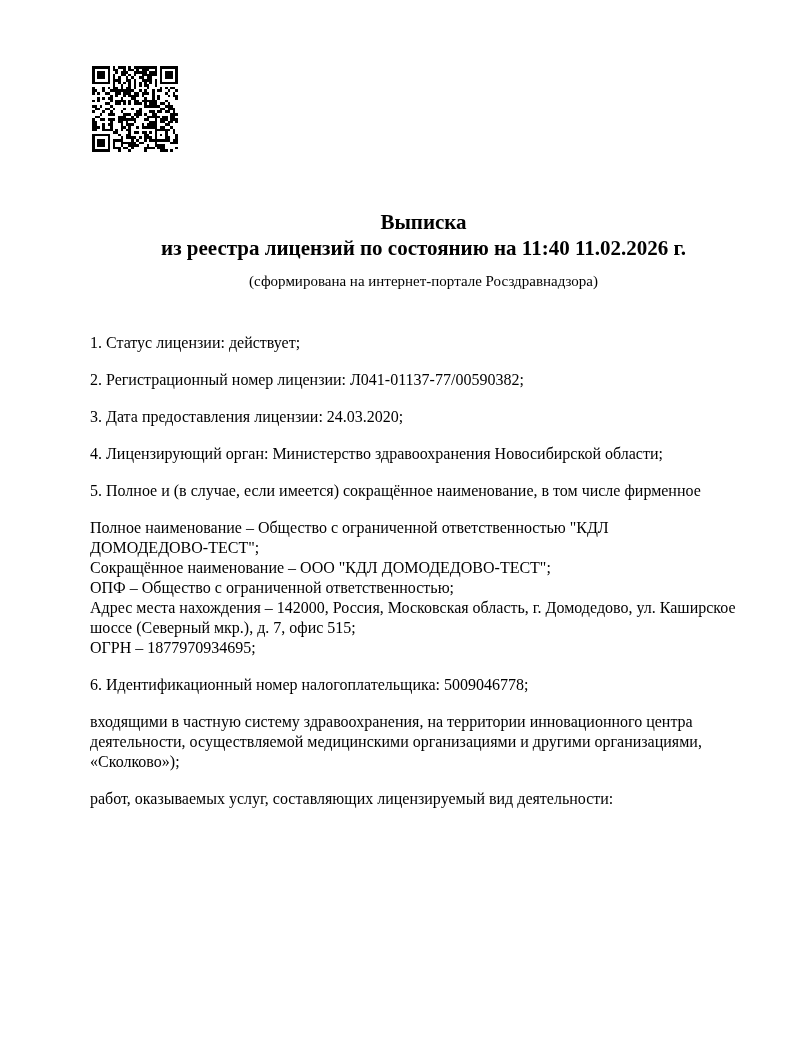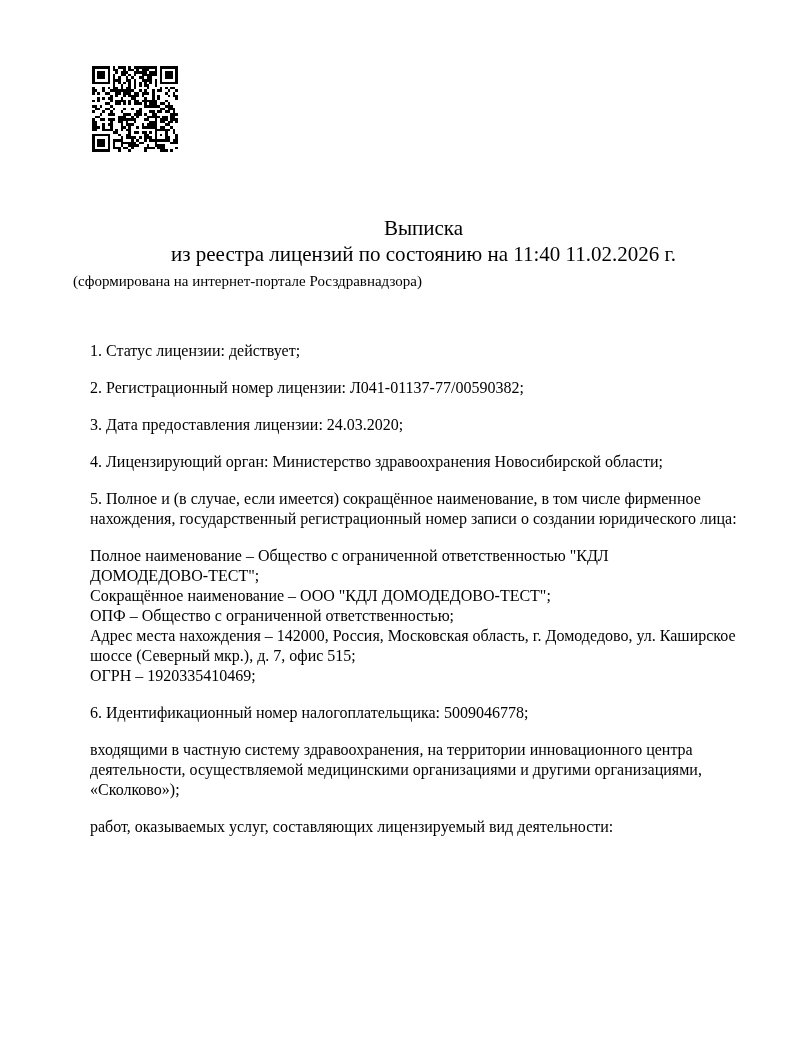--- a/index.html
+++ b/index.html
@@ -16,43 +16,43 @@
     background: #ffffff;
   }
   .qr {
     position: absolute;
     left: 92px; top: 66px;
     width: 86px; height: 86px;
   }
   .qr svg { display: block; width: 86px; height: 86px; }
   .title-block {
     position: absolute;
-    left: 90px; top: 215px;
+    left: 90px; top: 209px;
     width: 667px;
     text-align: center;
-    font-weight: normal;
+    font-weight: bold;
     font-size: 21px;
     line-height: 26px;
   }
   .note {
     position: absolute;
-    left: 73px; top: 272px;
+    left: 90px; top: 272px;
     width: 667px;
-    text-align: left;
+    text-align: center;
     font-size: 15px;
     line-height: 18px;
   }
   .content {
     position: absolute;
     left: 90px; top: 333px;
     width: 690px;
     font-size: 16px;
     line-height: 20px;
   }
-  .para { margin: 8px 0 17px 0; }
+  .para { margin: 0 0 17px 0; }
   .tline { white-space: nowrap; }
 </style>
 </head>
 <body>
 
 <div class="page">
 
   <div class="qr">
     <svg viewBox="0 0 33 33" shape-rendering="crispEdges">
         <rect x="0" y="0" width="33" height="33" fill="#ffffff"></rect>
@@ -622,31 +622,30 @@
     <div class="para">
       <div class="tline">3. Дата предоставления лицензии: 24.03.2020;</div>
     </div>
 
     <div class="para">
       <div class="tline">4. Лицензирующий орган: Министерство здравоохранения Новосибирской области;</div>
     </div>
 
     <div class="para">
       <div class="tline">5. Полное и (в случае, если имеется) сокращённое наименование, в том числе фирменное</div>
-      <div class="tline">нахождения, государственный регистрационный номер записи о создании юридического лица:</div>
     </div>
 
     <div class="para">
       <div class="tline">Полное наименование – Общество с ограниченной ответственностью "КДЛ</div>
       <div class="tline">ДОМОДЕДОВО-ТЕСТ";</div>
       <div class="tline">Сокращённое наименование – ООО "КДЛ ДОМОДЕДОВО-ТЕСТ";</div>
       <div class="tline">ОПФ – Общество с ограниченной ответственностью;</div>
       <div class="tline">Адрес места нахождения – 142000, Россия, Московская область, г. Домодедово, ул. Каширское</div>
       <div class="tline">шоссе (Северный мкр.), д. 7, офис 515;</div>
-      <div class="tline">ОГРН – 1920335410469;</div>
+      <div class="tline">ОГРН – 1877970934695;</div>
     </div>
 
     <div class="para">
       <div class="tline">6. Идентификационный номер налогоплательщика: 5009046778;</div>
     </div>
 
     <div class="para">
       <div class="tline">входящими в частную систему здравоохранения, на территории инновационного центра</div>
       <div class="tline">деятельности, осуществляемой медицинскими организациями и другими организациями,</div>
       <div class="tline">«Сколково»);</div>

